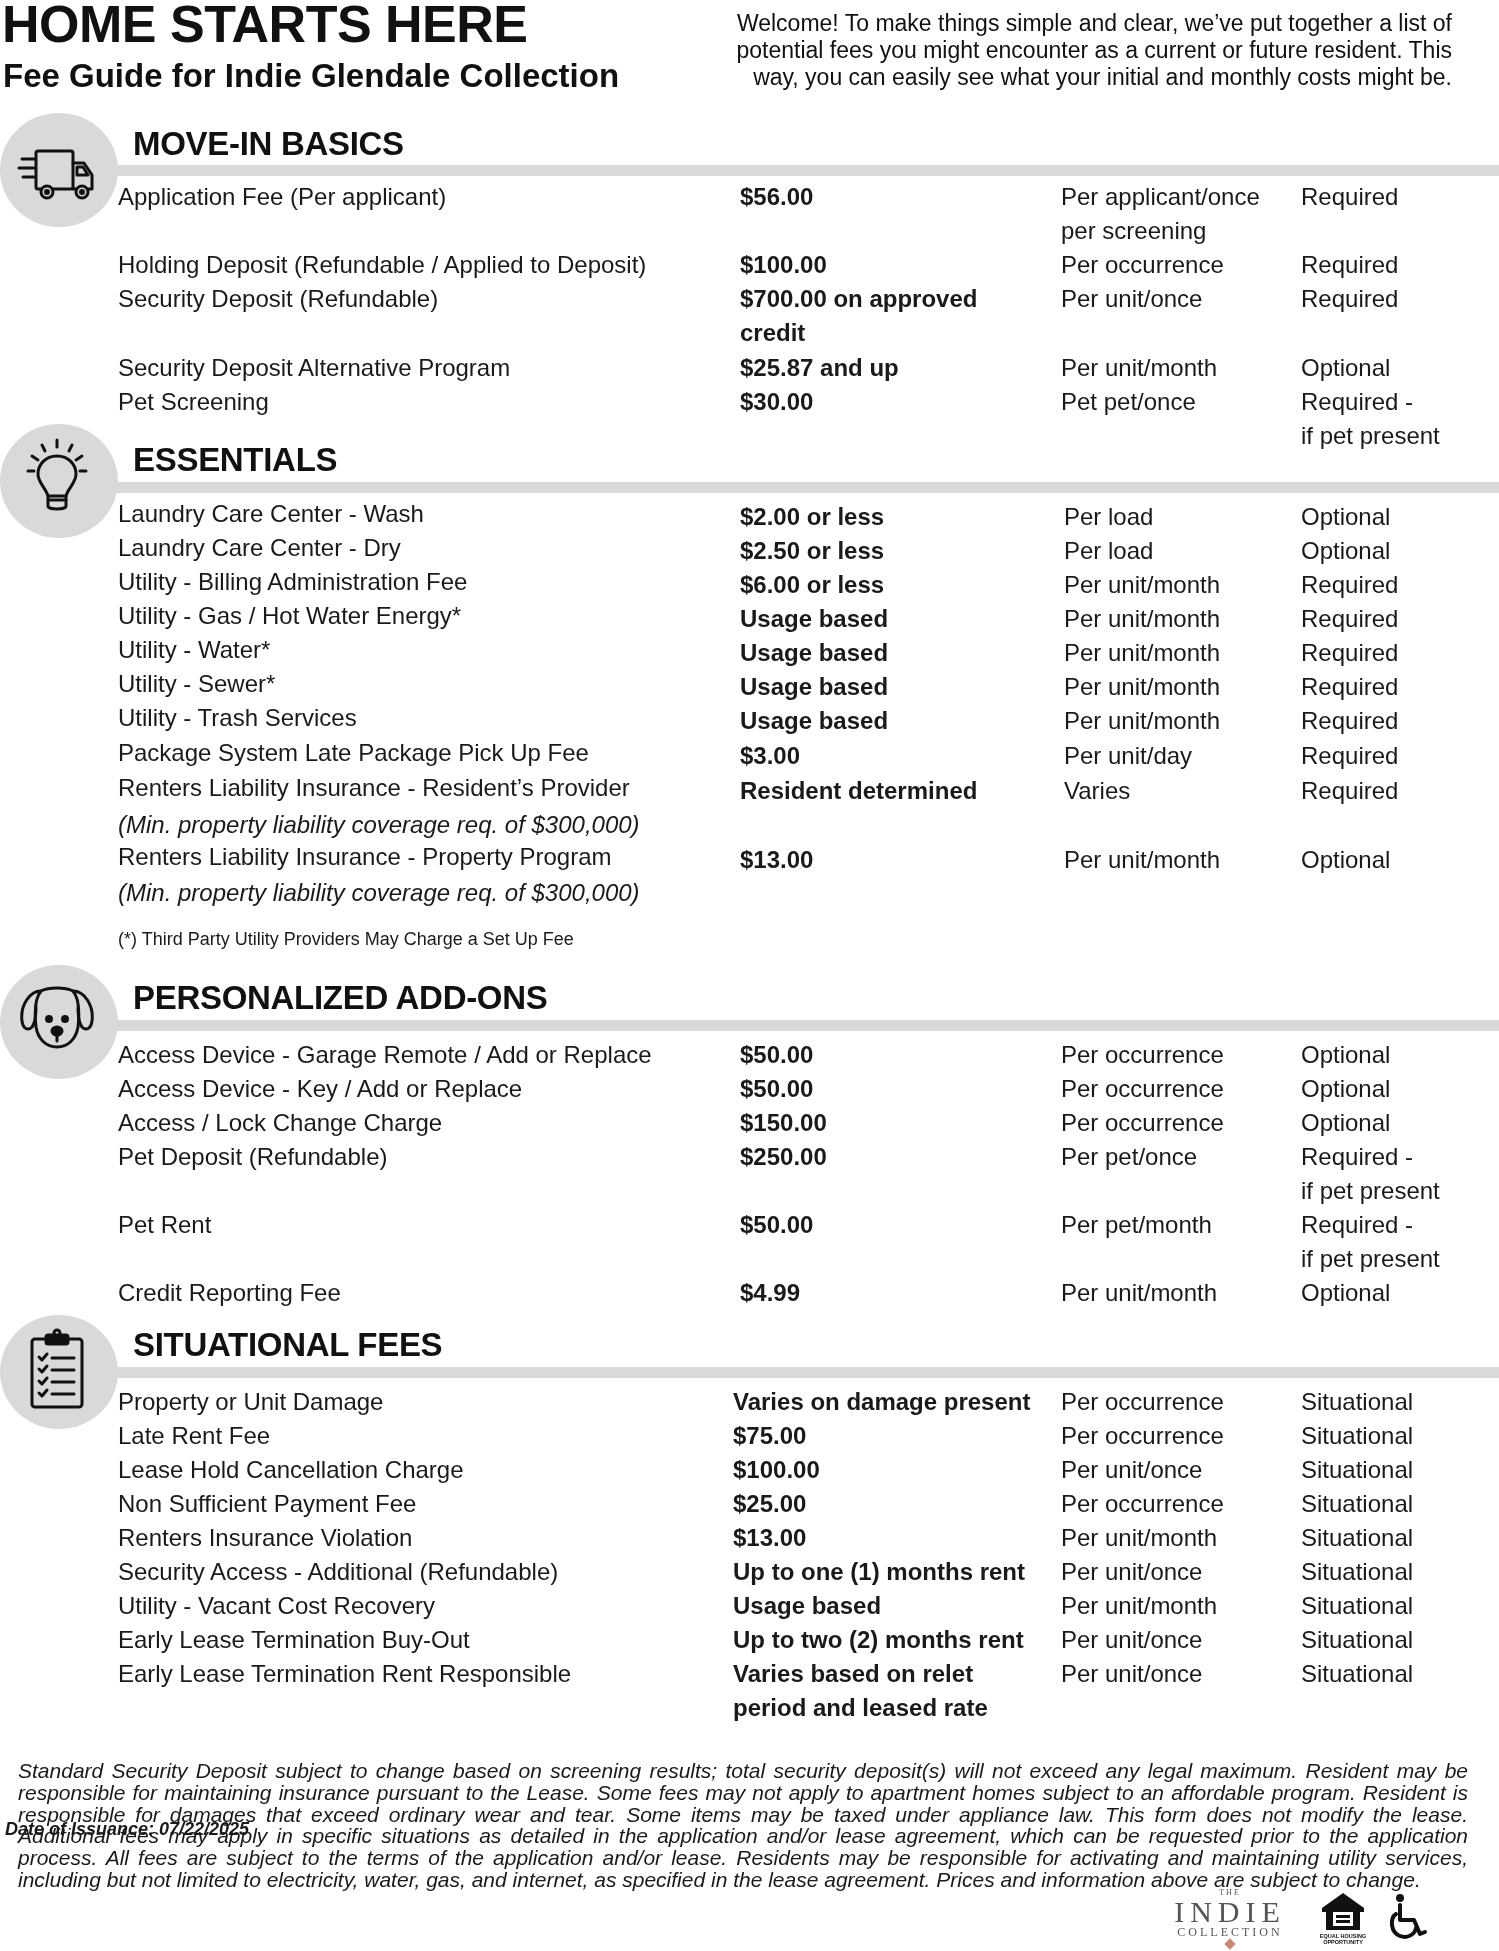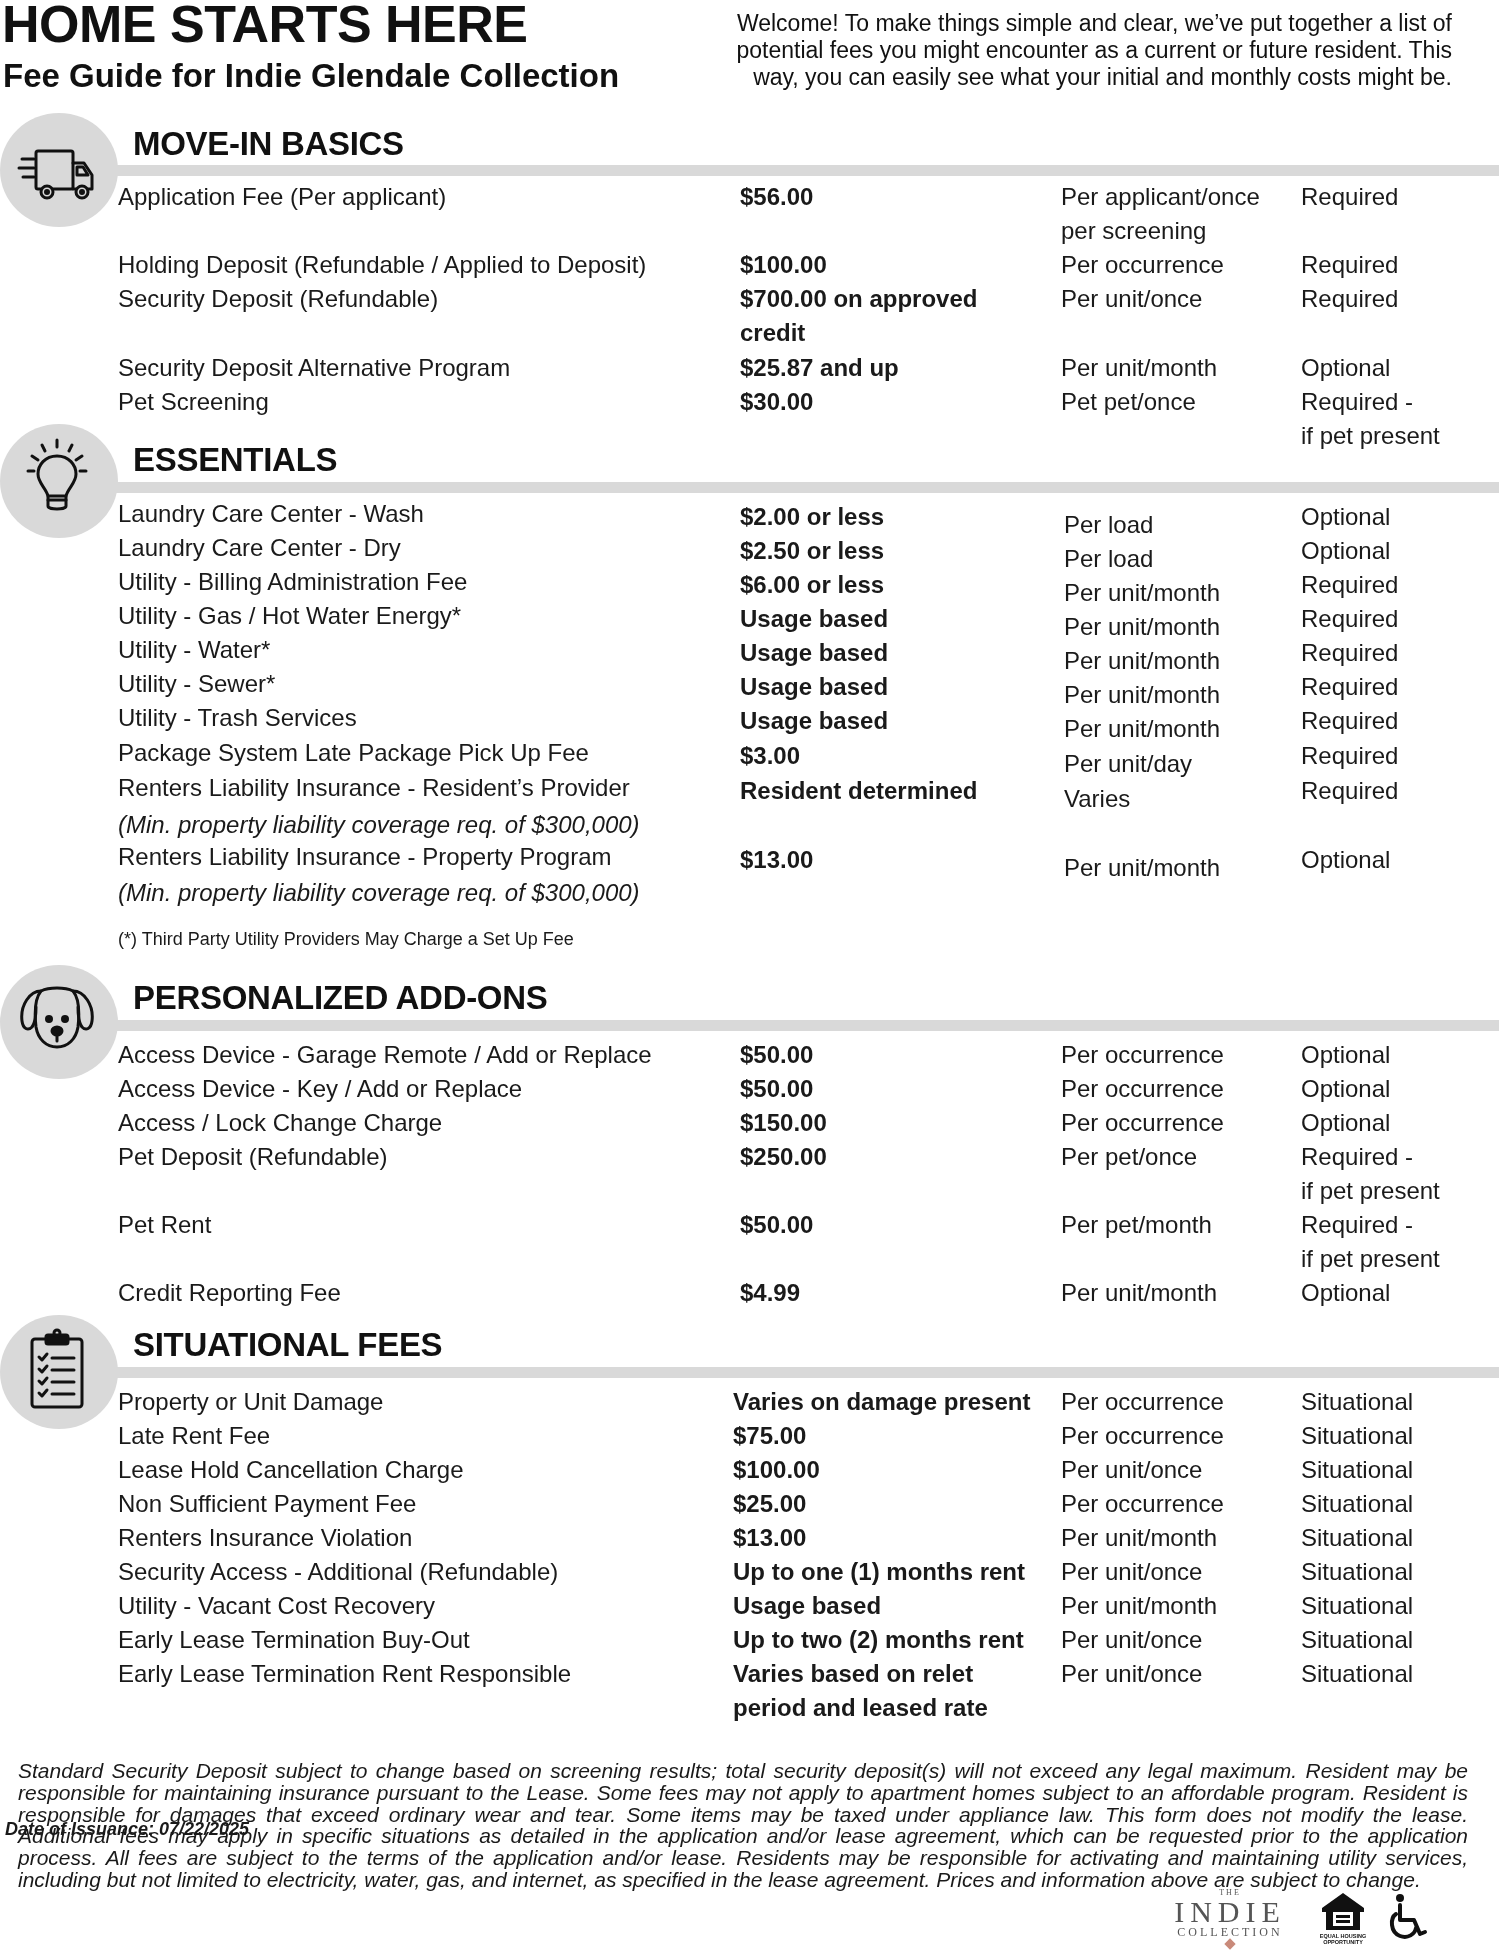--- a/index.html
+++ b/index.html
@@ -12,21 +12,21 @@
   .icon-circle svg { position:absolute; left:14px; top:12px; width:86px; height:86px; }
   .section-title { position:absolute; left:133px; font-size:33px; font-weight:bold; color:#111; margin:0; line-height:40px; letter-spacing:-0.3px; }
   .bar { position:absolute; left:110px; right:0; height:11px; background:#d9d9d9; }
   .row { position:absolute; left:0; width:1499px; font-size:24px; line-height:34px; }
   .row span { position:absolute; top:0; white-space:nowrap; }
   .c-name { left:118px; }
   .c-amt { left:740px;font-weight:bold; }
   .c-freq { left:1061px; }
   .c-req { left:1301px; }
   .sit .c-amt { left:733px; }
-  .ess .c-freq { left:1064px;margin-top:8px; }
+  .ess .c-freq { left:1064px; }
   .sub { position:absolute; left:118px; font-size:24px; font-style:italic; line-height:34px; white-space:nowrap; }
   .note { position:absolute; left:118px; top:927px; font-size:18px; line-height:24px; }
   .disclaimer { position:absolute; left:2px; top:1744px; width:1450px; font-size:21px; font-style:italic; line-height:21.8px; text-align:justify; margin:16px; }
   .issued { position:absolute; left:2px; top:1816px; font-size:18px; font-weight:bold; font-style:italic; margin:3px; }
   .logo { position:absolute; left:1160px; top:1888px; width:140px; height:60px; text-align:center; color:#555; font-family:"Liberation Serif", serif; }
   .logo .the { font-size:8px; letter-spacing:2px; line-height:10px; display:block; }
   .logo .indie { font-size:30px; letter-spacing:6px; line-height:28px; display:block; color:#555; }
   .logo .coll { font-size:12px; letter-spacing:3px; line-height:12px; display:block; font-family:Liberation Serif, serif; }
   .logo .diamond { display:block; margin:2px auto 0; width:8px; height:8px; background:#c98a7a; transform:rotate(45deg); }
   .eho { position:absolute; left:1320px; top:1890px; width:46px; height:56px; }

